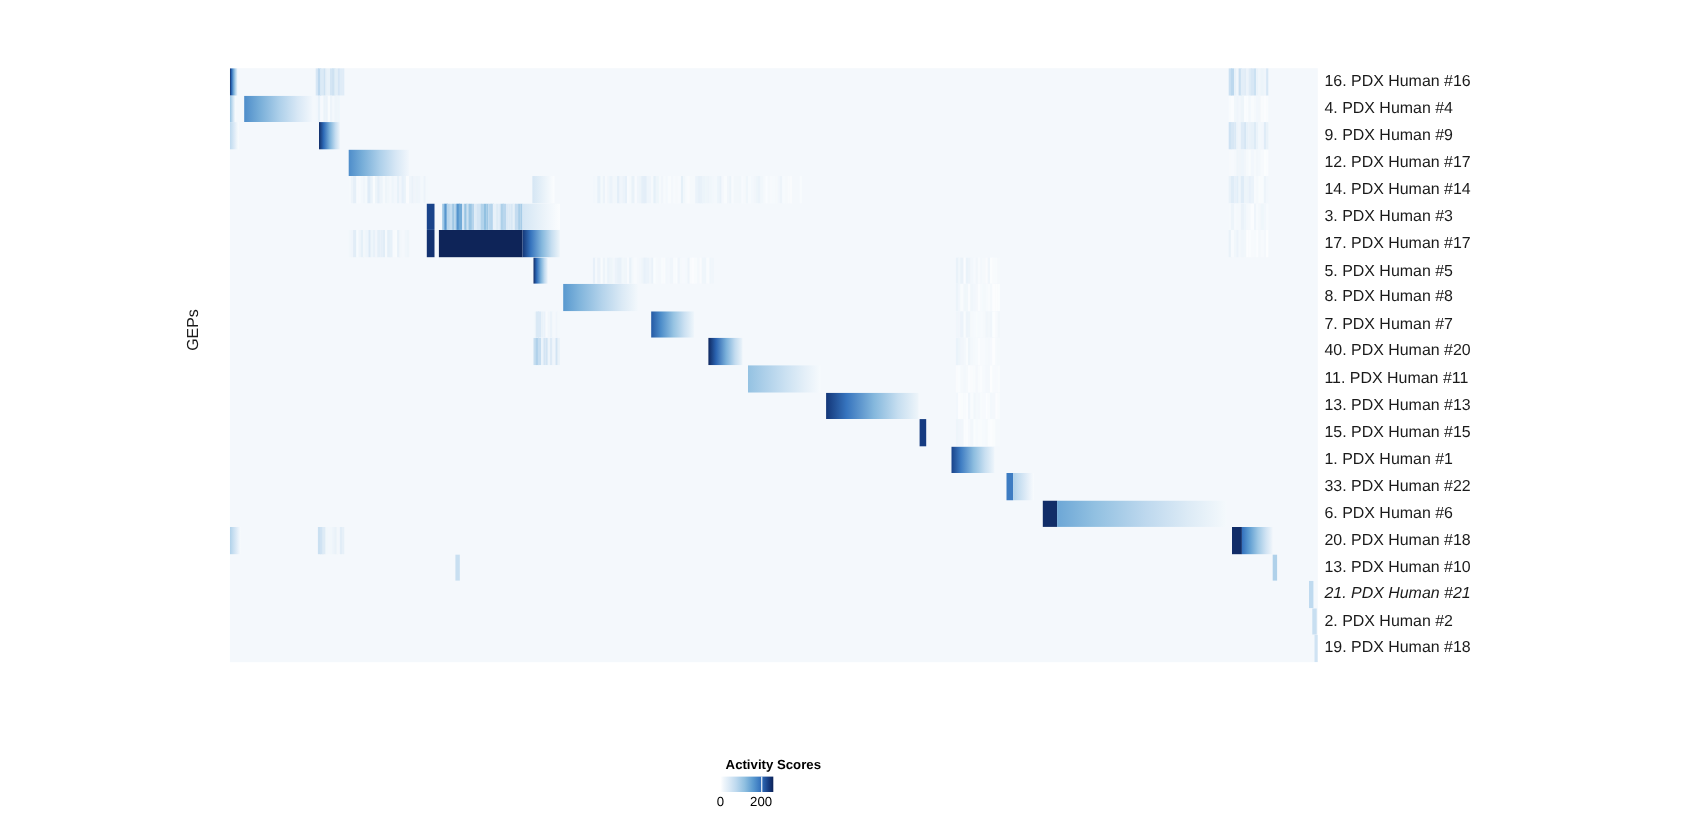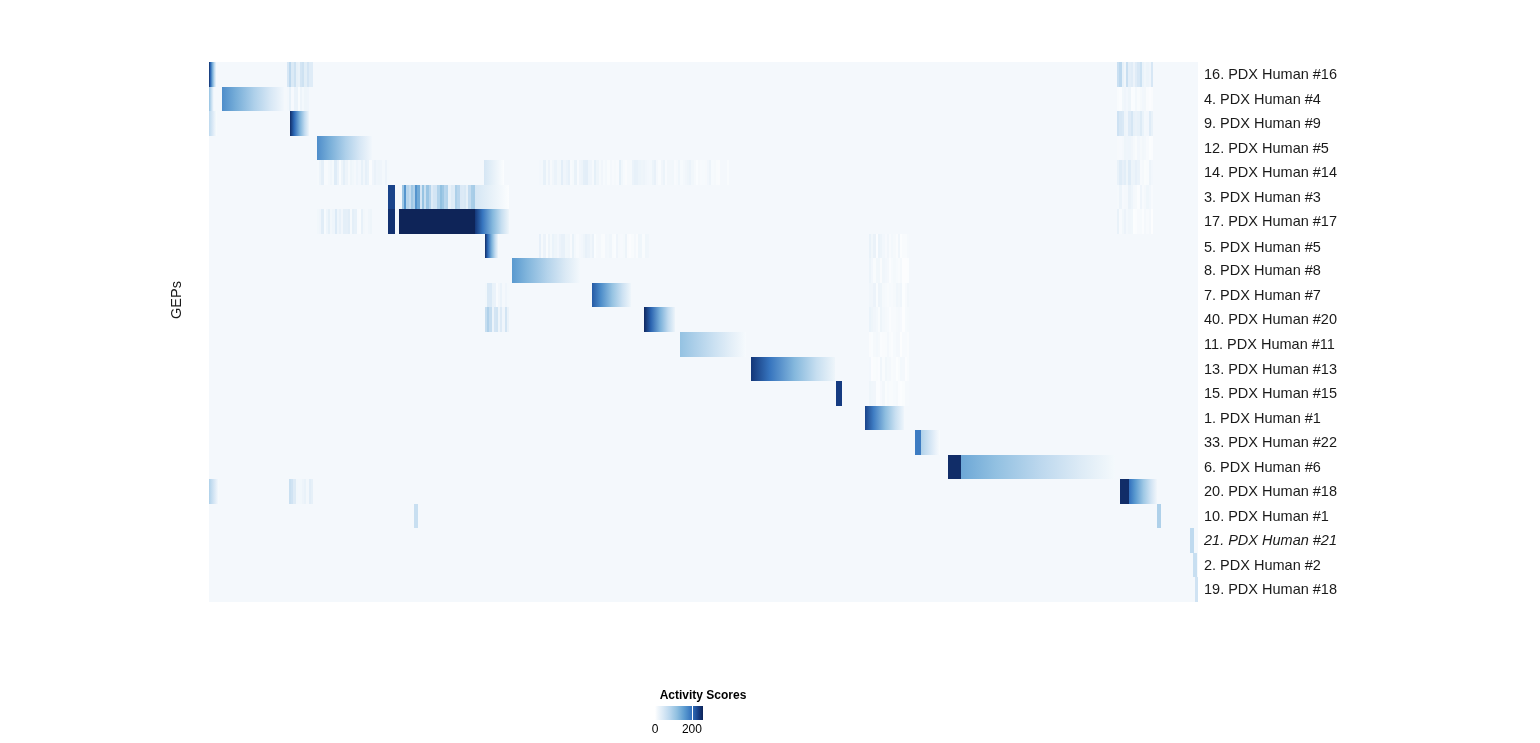--- a/index.html
+++ b/index.html
@@ -693,36 +693,36 @@
       <div class="hrow" style="top: 515.455px; height: 24.5455px;">
         <div class="band" style="left: 986px; width: 3px; background: rgb(208, 227, 243);"></div>
       </div>
     </div>
 
 
   <div id="rowlabels">
       <div class="rowlabel" style="top: 0px; height: 24.5455px; line-height: 24.5455px;">16. PDX Human #16</div>
       <div class="rowlabel" style="top: 24.5455px; height: 24.5455px; line-height: 24.5455px;">4. PDX Human #4</div>
       <div class="rowlabel" style="top: 49.0909px; height: 24.5455px; line-height: 24.5455px;">9. PDX Human #9</div>
-      <div class="rowlabel" style="top: 73.6364px; height: 24.5455px; line-height: 24.5455px;">12. PDX Human #5</div>
+      <div class="rowlabel" style="top: 73.6364px; height: 24.5455px; line-height: 24.5455px;">12. PDX Human #17</div>
       <div class="rowlabel" style="top: 98.1818px; height: 24.5455px; line-height: 24.5455px;">14. PDX Human #14</div>
       <div class="rowlabel" style="top: 122.727px; height: 24.5455px; line-height: 24.5455px;">3. PDX Human #3</div>
       <div class="rowlabel" style="top: 147.273px; height: 24.5455px; line-height: 24.5455px;">17. PDX Human #17</div>
       <div class="rowlabel" style="top: 173px; height: 24.5455px; line-height: 24.5455px;">5. PDX Human #5</div>
       <div class="rowlabel" style="top: 196.364px; height: 24.5455px; line-height: 24.5455px;">8. PDX Human #8</div>
       <div class="rowlabel" style="top: 220.909px; height: 24.5455px; line-height: 24.5455px;">7. PDX Human #7</div>
       <div class="rowlabel" style="top: 245.455px; height: 24.5455px; line-height: 24.5455px;">40. PDX Human #20</div>
       <div class="rowlabel" style="top: 270px; height: 24.5455px; line-height: 24.5455px;">11. PDX Human #11</div>
       <div class="rowlabel" style="top: 294.545px; height: 24.5455px; line-height: 24.5455px;">13. PDX Human #13</div>
       <div class="rowlabel" style="top: 319.091px; height: 24.5455px; line-height: 24.5455px;">15. PDX Human #15</div>
       <div class="rowlabel" style="top: 343.636px; height: 24.5455px; line-height: 24.5455px;">1. PDX Human #1</div>
       <div class="rowlabel" style="top: 368.182px; height: 24.5455px; line-height: 24.5455px;">33. PDX Human #22</div>
       <div class="rowlabel" style="top: 392.727px; height: 24.5455px; line-height: 24.5455px;">6. PDX Human #6</div>
       <div class="rowlabel" style="top: 417.273px; height: 24.5455px; line-height: 24.5455px;">20. PDX Human #18</div>
-      <div class="rowlabel" style="top: 441.818px; height: 24.5455px; line-height: 24.5455px;">10. PDX Human #1</div>
+      <div class="rowlabel" style="top: 441.818px; height: 24.5455px; line-height: 24.5455px;">13. PDX Human #10</div>
       <div class="rowlabel" style="top: 466px; height: 24.5455px; line-height: 24.5455px; font-style: italic;">21. PDX Human #21</div>
       <div class="rowlabel" style="top: 490.909px; height: 24.5455px; line-height: 24.5455px;">2. PDX Human #2</div>
       <div class="rowlabel" style="top: 515.455px; height: 24.5455px; line-height: 24.5455px;">19. PDX Human #18</div>
     </div>
 
   <div id="legend">
     <div id="legend-title">Activity Scores</div>
     <div id="legend-bar"></div>
   <div class="legend-tlabel" style="left: 0px;">0</div>
       <div class="legend-tick" style="left: 36.9231px;"></div>

